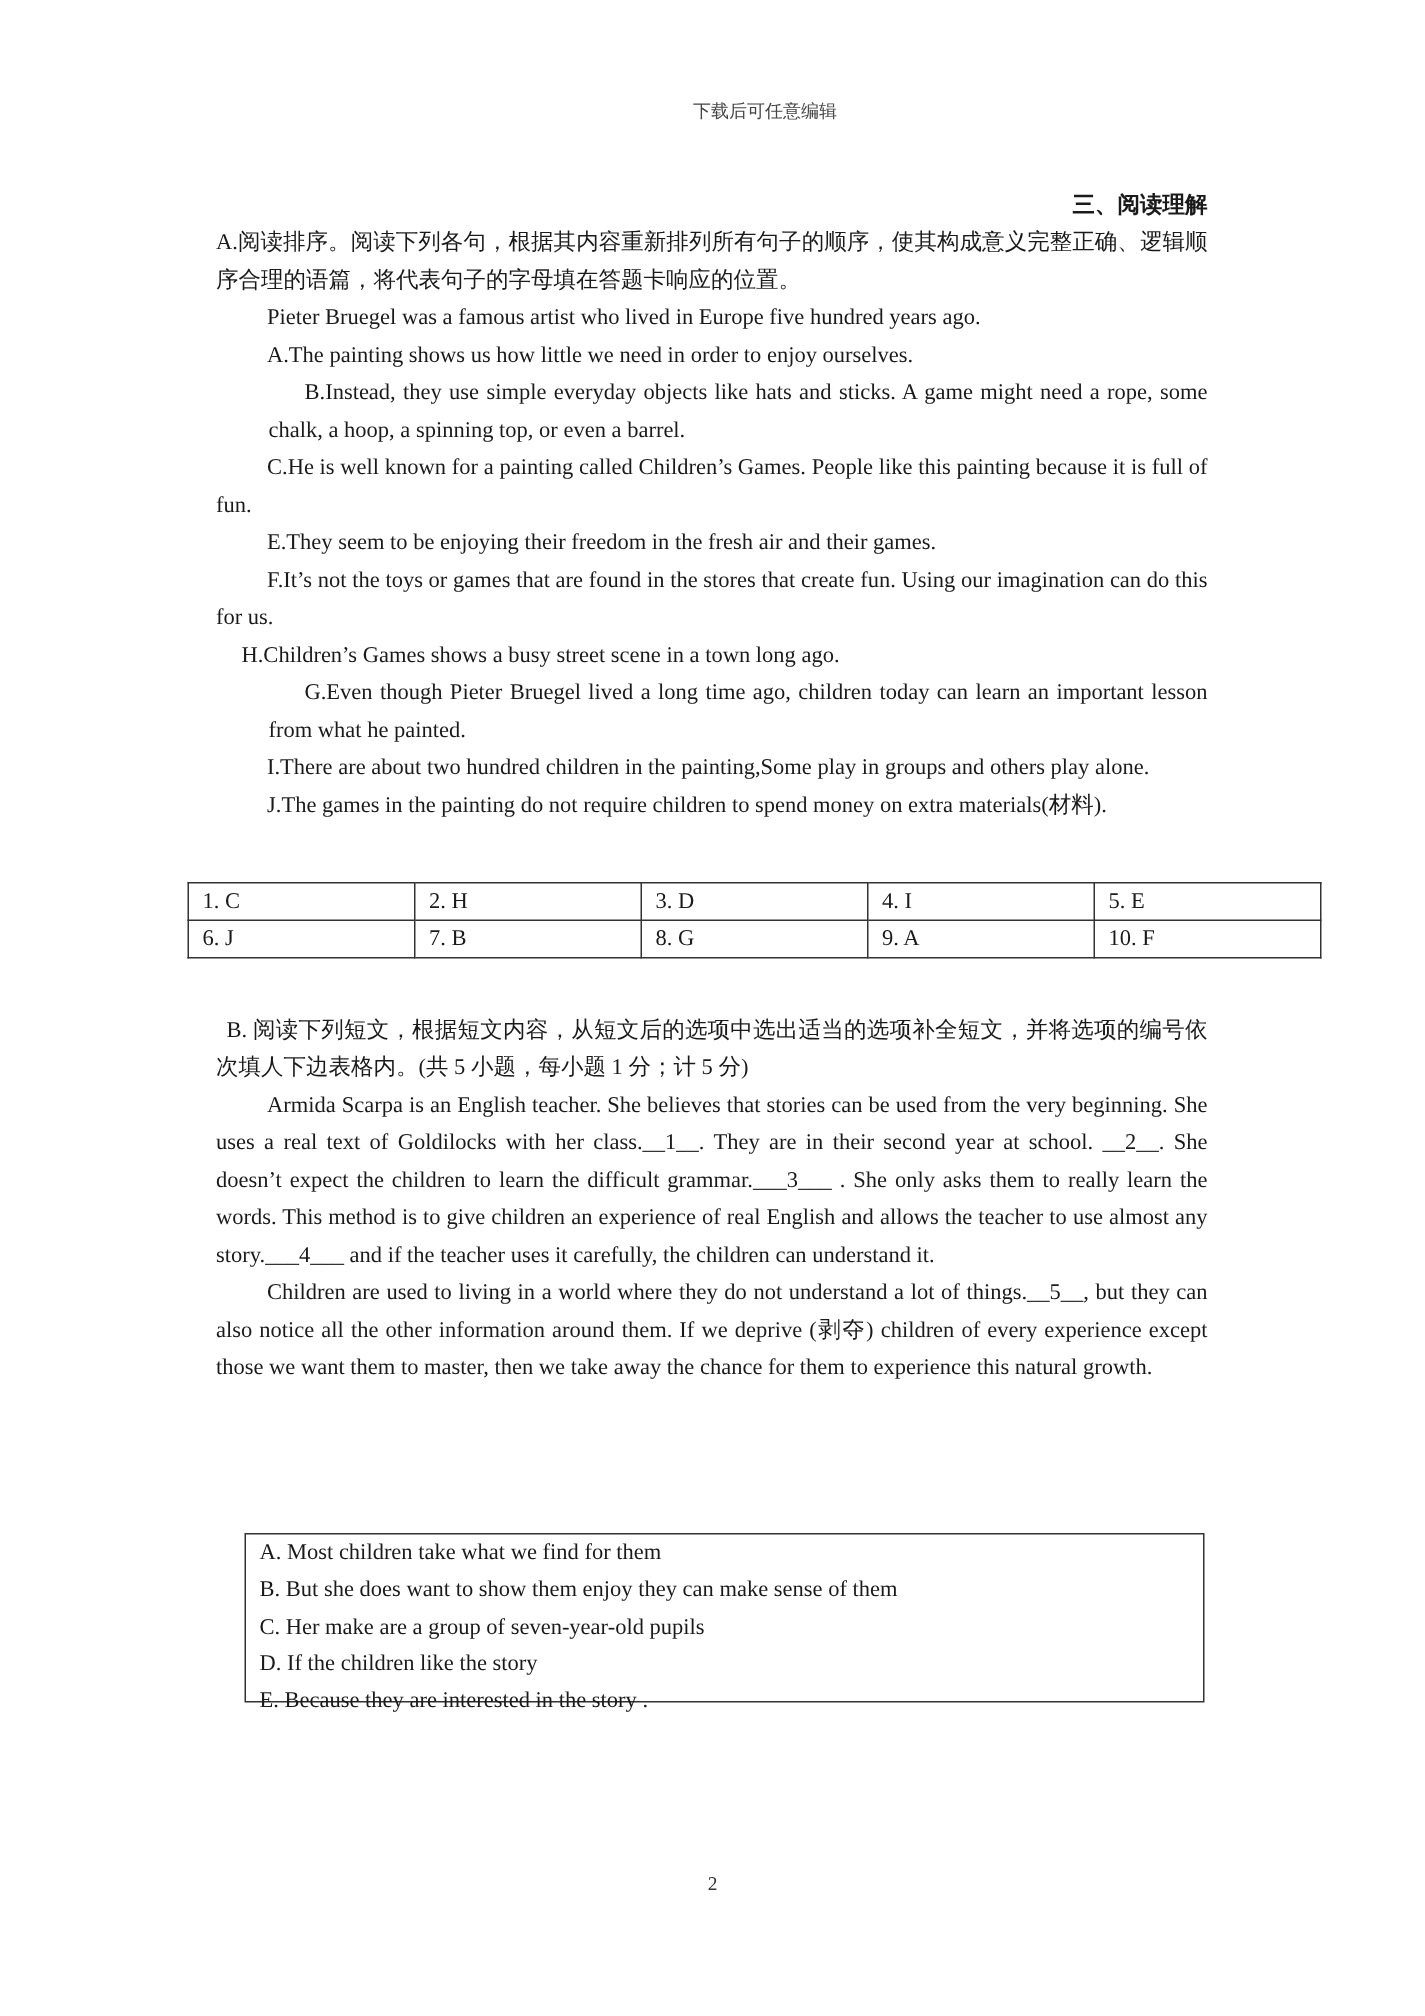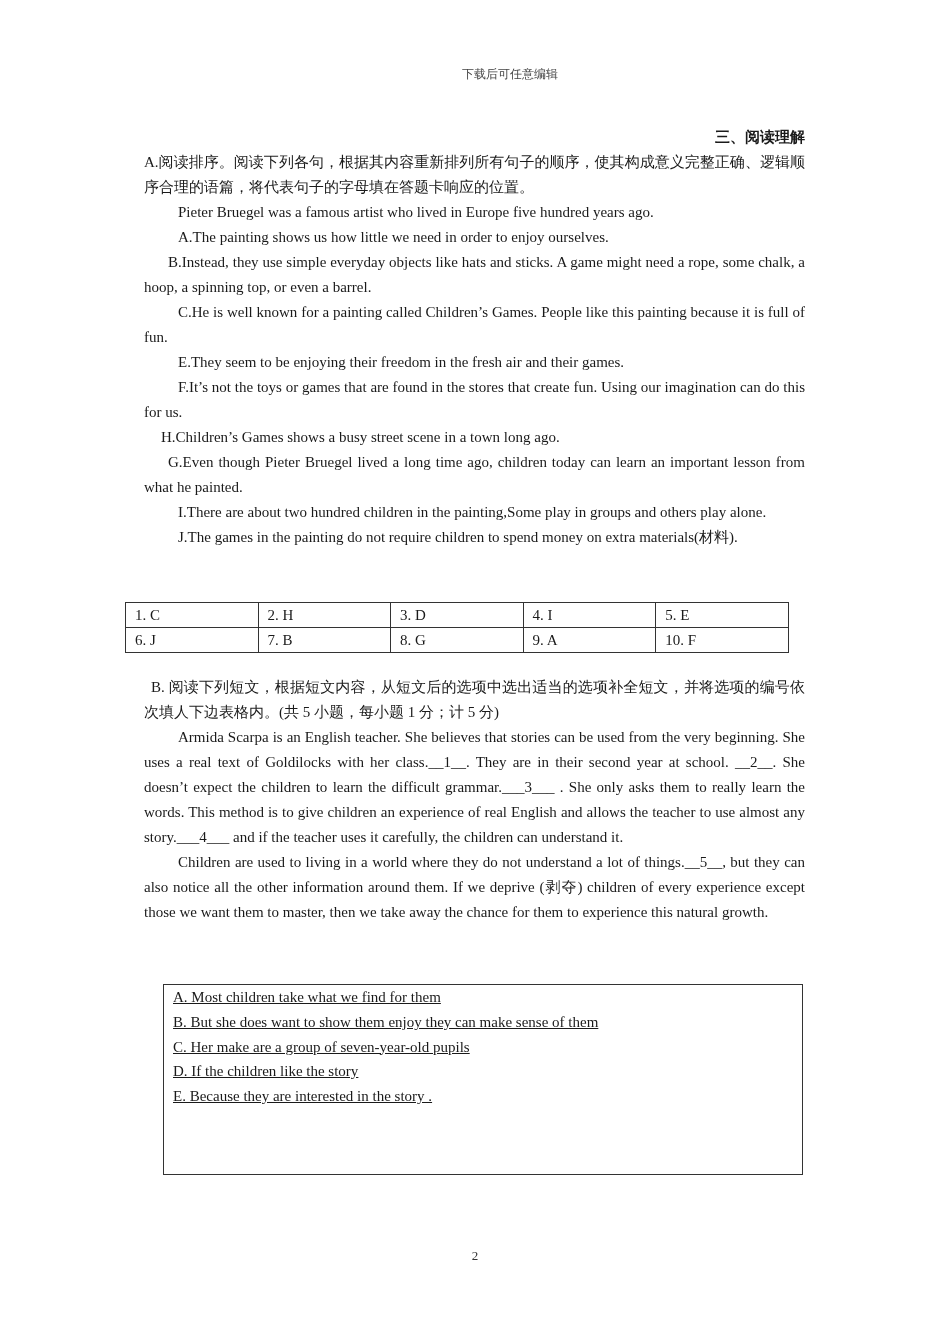--- a/index.html
+++ b/index.html
@@ -4,31 +4,31 @@
 <style>
   html, body { margin: 0; padding: 0; background: #ffffff; }
   body { width: 950px; height: 1344px; position: relative; overflow: hidden;
          font-family: "Liberation Serif", "DejaVu Serif", serif; color: #1a1a1a; }
   .header { position: absolute; top: 66px; left: 0; width: 950px; text-align: center;
             font-size: 12px; color: #444; padding-left: 35px; }
   .content { position: absolute; left: 144px; width: 661px; top: 125px; }
   .line { font-size: 15px; line-height: 25px; text-align: justify; }
   .sec-title { font-weight: bold; font-size: 15px; line-height: 25px; text-align: right; }
   .indent { text-indent: 34px; }
-  .indent-s { text-indent: 24px; }
+  .indent-s { text-indent: 24px; margin-left: 35px; }
   .indent-xs { text-indent: 17px; }
   p { margin: 0; }
-  .ans-table { position: absolute; left: 125px; top: 602px; width: 664px;
+  .ans-table { position: absolute; left: 125px; top: 588px; width: 756px;
                border-collapse: collapse; font-size: 15px; }
   .ans-table td { border: 1px solid #333; height: 24px; padding: 0 0 0 9px; width: 127px;
                   line-height: 24px; }
   .partB { position: absolute; left: 144px; width: 661px; top: 675px; }
   .partB .intro { text-indent: 7px; }
-  .opt-box { position: absolute; left: 163px; top: 984px; width: 640px; height: 191px;
-             border: 1px solid #333; padding: 0 0 0 9px; box-sizing: border-box; text-decoration: underline; }
+  .opt-box { position: absolute; left: 163px; top: 1022px; width: 640px; height: 113px;
+             border: 1px solid #333; padding: 0 0 0 9px; box-sizing: border-box; }
   .opt-box p { font-size: 15px; line-height: 24.8px; }
   .pagenum { position: absolute; top: 1248px; left: 0; width: 950px; text-align: center;
              font-size: 13px; color: #333; }
 </style>
 </head>
 <body>
 
 <div class="header">下载后可任意编辑</div>
 
 <div class="content">

